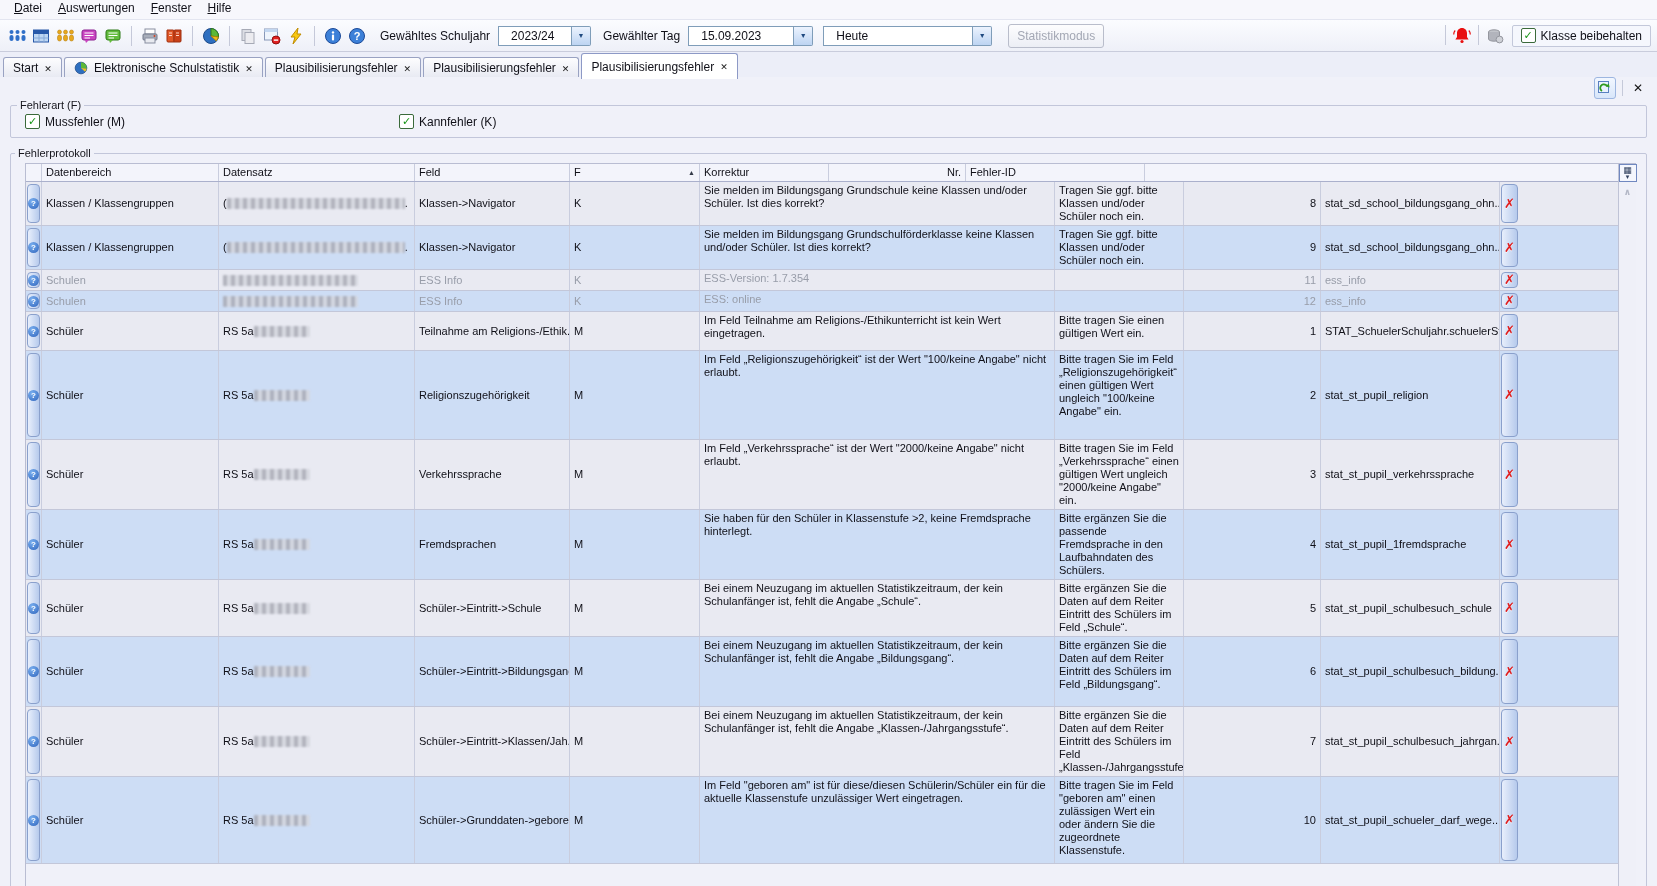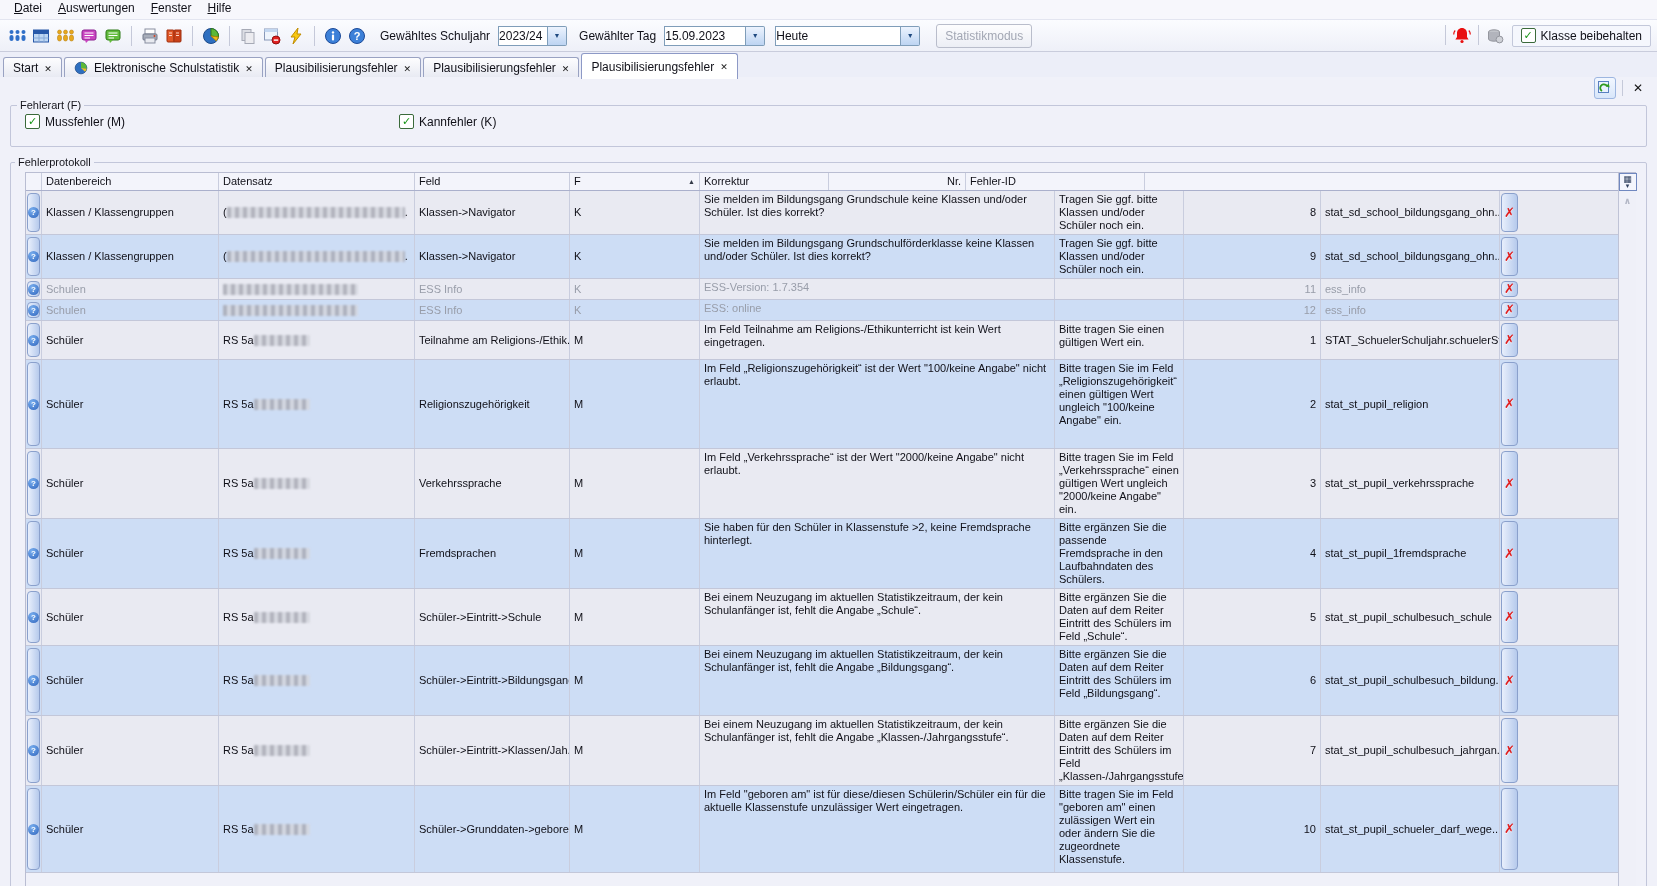--- a/index.html
+++ b/index.html
@@ -11,21 +11,21 @@
   
   .menubar{height:19px;background:#f7f7fc;border-bottom:1px solid #e3e5f0;display:flex;align-items:flex-start;padding-left:6px}
   .menu-item{padding:1px 8px;cursor:default}
   .menu-item u{text-decoration:underline}
   
   .toolbar{height:31px;background:linear-gradient(#fbfcff,#eef0f8);border-bottom:1px solid #c9ccdc;display:flex;align-items:center;padding:0 6px;gap:2px}
   .tbtn{width:22px;height:22px;display:flex;align-items:center;justify-content:center;border-radius:3px}
   .tsep{width:1px;height:20px;background:#c5c9d9;margin:0 5px;flex:none}
   .tb-label{margin:0 6px 0 10px;white-space:nowrap}
   .combo{display:flex;align-items:stretch;height:20px}
-  .combo-text{background:#fff;border:1px solid #7f9db9;padding:0 0;display:flex;align-items:center;white-space:nowrap}
+  .combo-text{background:#fff;border:1px solid #7f9db9;padding:0 12px;display:flex;align-items:center;white-space:nowrap}
   .combo-btn{width:18px;border:1px solid #7f9db9;border-left:none;border-radius:0 2px 2px 0;
     background:linear-gradient(#ecf3fe,#bdd4f2);display:flex;align-items:center;justify-content:center}
   .combo-btn::after{content:"▼";font-size:7px;color:#1f4a80}
   .btn-disabled{margin-left:14px;height:22px;padding:0 8px;border:1px solid #b9bdcb;border-radius:3px;
     background:linear-gradient(#fdfdfe,#ecEEf5);color:#a3a7b4;display:flex;align-items:center}
   .right-cluster{margin-left:auto;display:flex;}
   .keepbox{display:flex;align-items:center;gap:5px;border:1px solid #c3c8da;border-radius:2px;background:#f5f7fd;padding:2px 8px;margin-left:6px}
   .checkbox{width:13px;height:13px;background:#fff;border:1px solid #3a6a3a;border-radius:2px;display:flex;align-items:center;justify-content:center;flex:none}
   .checkbox::after{content:"✓";color:#149414;font-size:11px;font-weight:bold;line-height:11px}
   
@@ -35,21 +35,21 @@
   .tab.active{height:25px;background:#fff;border-color:#8d99c6;margin-bottom:-1px;z-index:2}
   .tab-close{font-weight:bold;font-size:11px;line-height:10px;color:#202020}
   .tab-close::after{content:"✕";font-size:9px}
   
   .panel{position:absolute;top:77px;left:0;right:0;bottom:0;background:#f0f1f9;overflow:hidden}
   .panel-strip{height:22px;display:flex;align-items:center;justify-content:flex-end;padding-right:10px;gap:6px}
   .refresh-btn{width:20px;height:20px;border:1px solid #9db6e0;border-radius:3px;background:linear-gradient(#f2f7ff,#d8e6fa);display:flex;align-items:center;justify-content:center}
   .strip-sep{width:1px;height:16px;background:#c5c9d9}
   .close-btn{width:18px;height:18px;display:flex;align-items:center;justify-content:center}
   .close-btn::after{content:"✕";font-size:12px;font-weight:bold;color:#111}
-  fieldset{border:1px solid #c2c6da;border-radius:2px;margin:0 10px;padding:1px 6px 14px 6px;background:transparent}
+  fieldset{border:1px solid #c2c6da;border-radius:2px;margin:0 10px;padding:1px 6px 5px 6px;background:transparent}
   legend{font-size:11px;padding:0 3px;color:#15151c}
   .filter-row{display:flex;padding:2px 4px 3px 8px}
   .cb-item{display:flex;align-items:center;gap:5px}
   .cb-item.first{width:374px}
   .fs-table{margin-top:9px;height:740px;padding:2px 4px 0 4px}
   
   .tablewrap{position:relative;margin:2px 6px 0 10px;height:100%;border-left:1px solid #b9bdd2;border-top:1px solid #b9bdd2;padding-right:17px;font-size:11px;line-height:13px}
   .thead{display:flex;background:#f3f4fb;border-bottom:1px solid #aab0cc;height:17px}
   .th{padding:2px 4px;border-right:1px solid #c9cdde;display:flex;align-items:center;white-space:nowrap;overflow:hidden}
   .sort-arrow{margin-left:auto;font-size:7px;color:#333a48}

